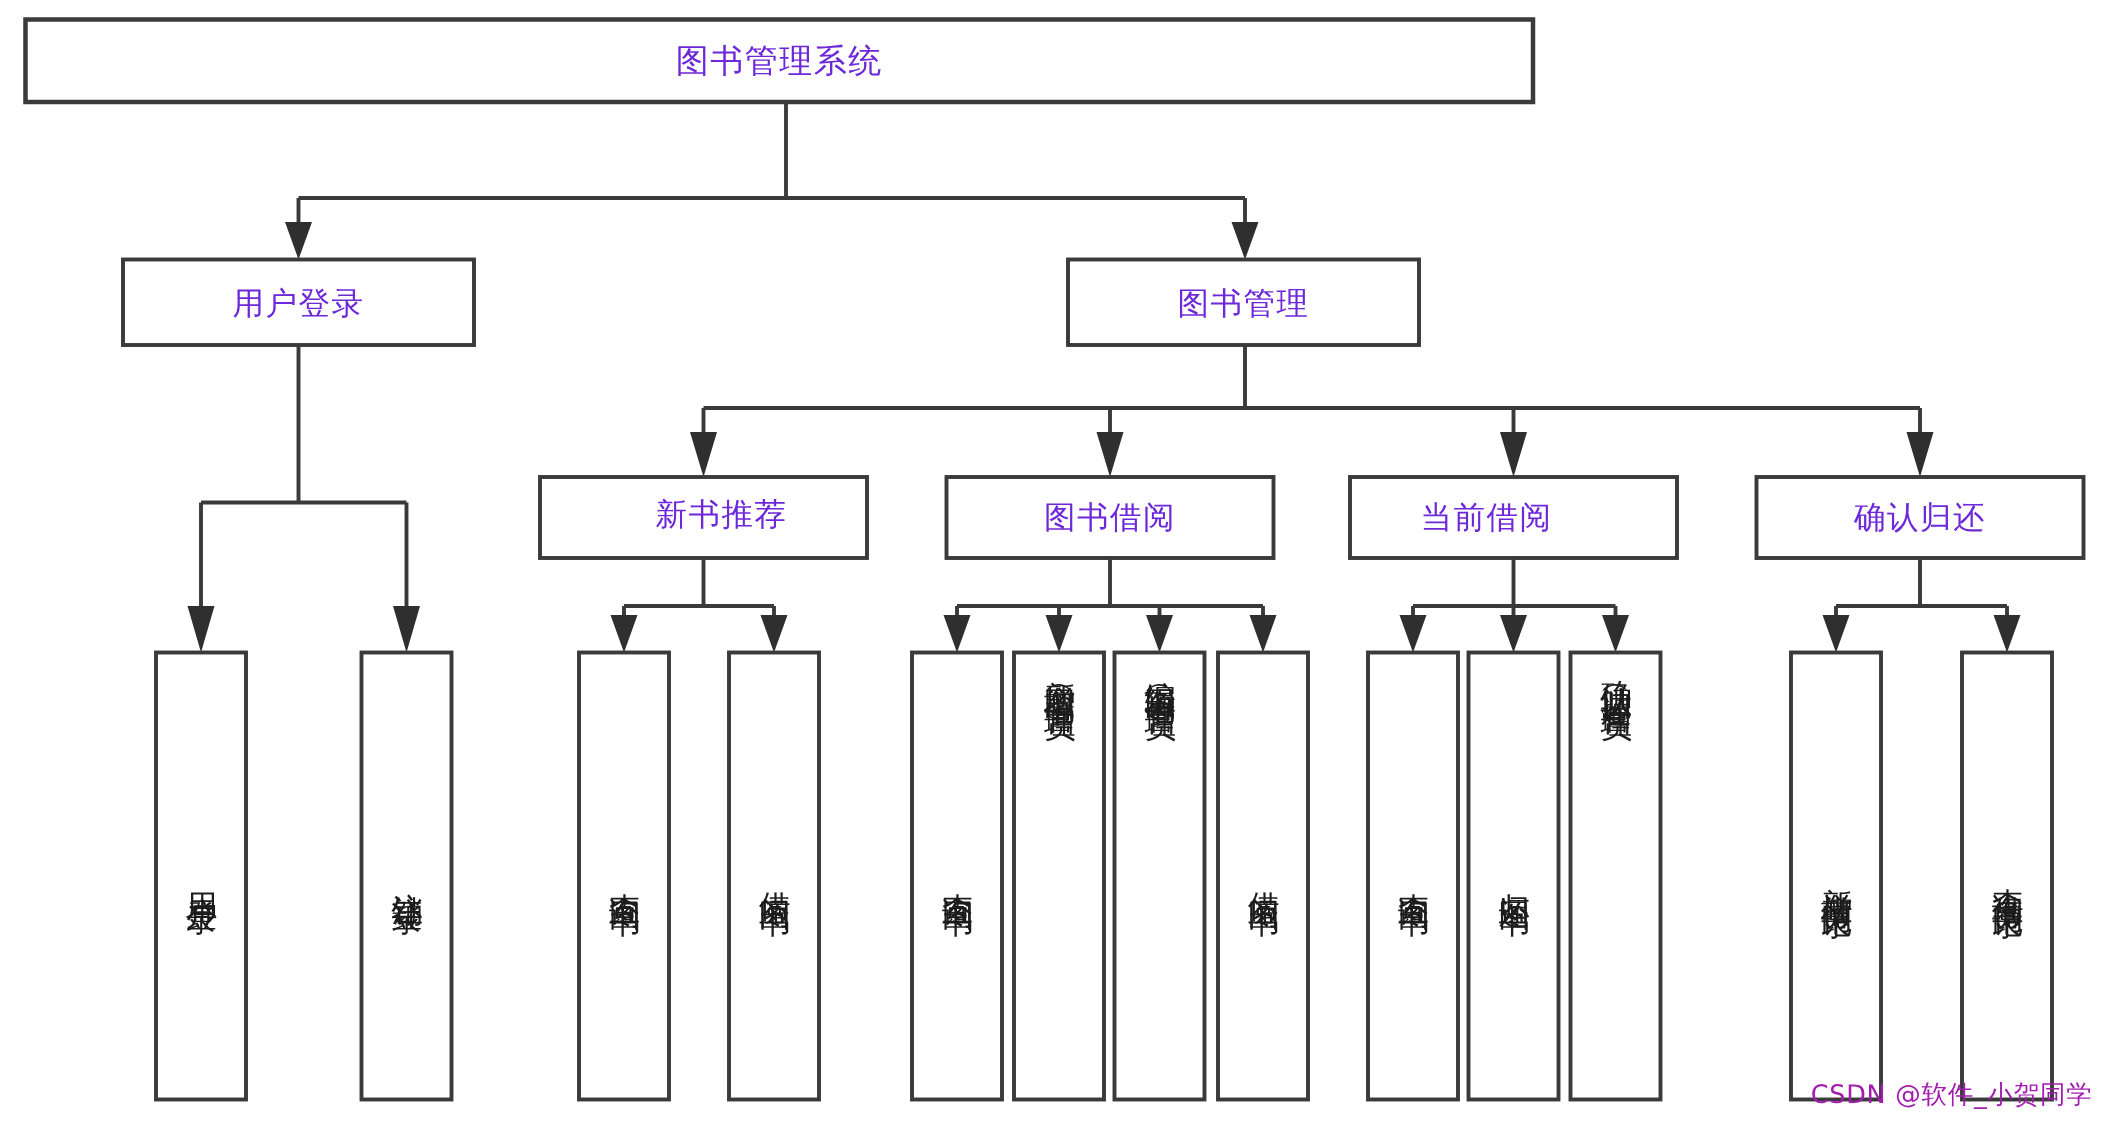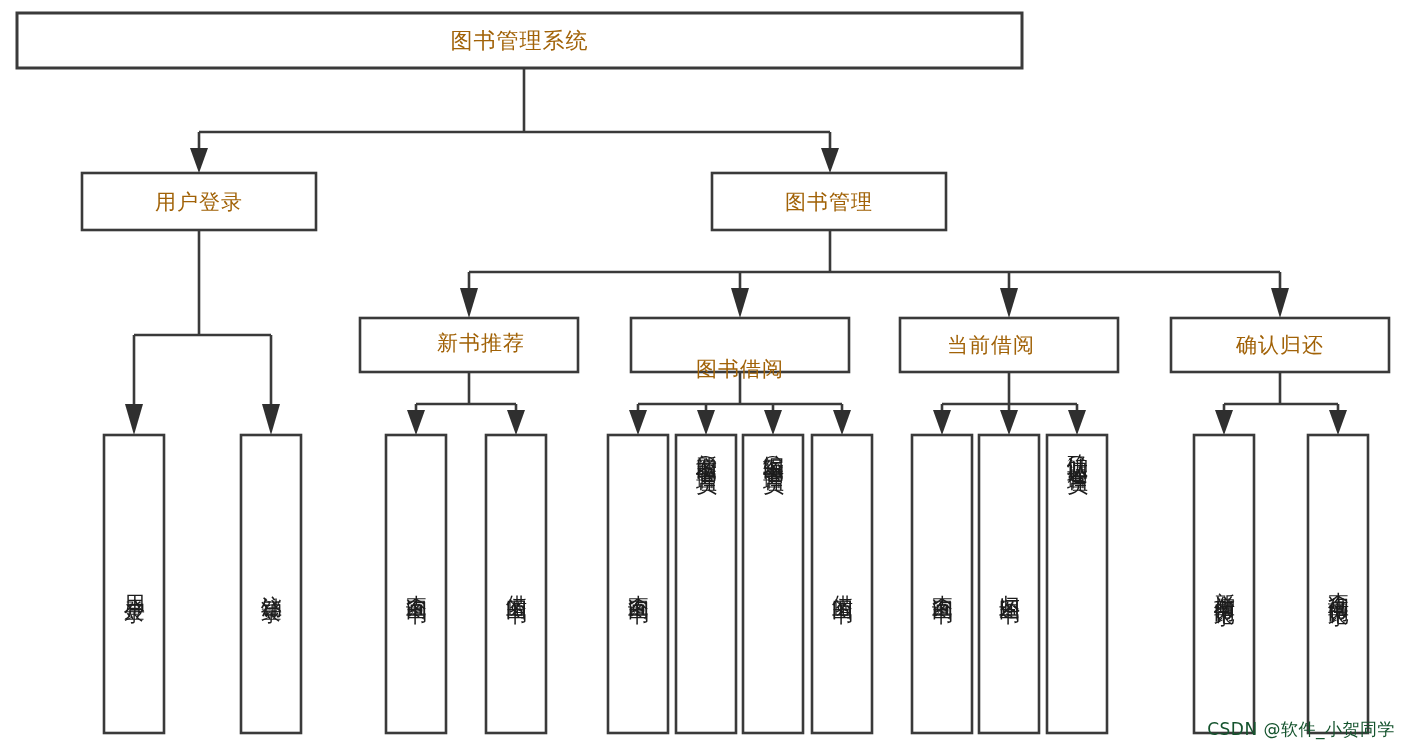--- a/index.html
+++ b/index.html
@@ -65,34 +65,34 @@
   .hlabel-wrap {
     position: absolute;
     display: flex;
     align-items: center;
     justify-content: center;
     pointer-events: none;
   }
   .hlabel-text {
     font-family: "DejaVu Sans", "Liberation Sans", sans-serif;
     font-size: 21px;
-    color: #a16207;
+    color: #6d28d9;
     letter-spacing: 1px;
     white-space: nowrap;
   }
   .hlabel-text.root-title {
     font-size: 22px;
   }
   #watermark {
     position: absolute;
     right: 10px;
     bottom: 6px;
     font-family: "DejaVu Sans", "Liberation Sans", sans-serif;
     font-size: 17px;
-    color: #14532d;
+    color: #a21caf;
     letter-spacing: 0.5px;
     white-space: nowrap;
     pointer-events: none;
   }
 </style>
 </head>
 <body>
 
 <div id="diagram-root">
 
@@ -197,21 +197,21 @@
   </div>
 
   <div class="hlabel-wrap" style="left:712px; top:173px; width:234px; height:57px;border-radius:14px;">
     <span class="hlabel-text">图书管理</span>
   </div>
 
   <div class="hlabel-wrap" style="left:372px; top:318px; width:218px; height:50px;">
     <span class="hlabel-text">新书推荐</span>
   </div>
 
-  <div class="hlabel-wrap" style="left:631px; top:318px; width:218px; height:54px;margin-top:24px;">
+  <div class="hlabel-wrap" style="left:631px; top:318px; width:218px; height:54px;">
     <span class="hlabel-text">图书借阅</span>
   </div>
 
   <div class="hlabel-wrap" style="left:900px; top:318px; width:182px; height:54px;align-items:center;">
     <span class="hlabel-text">当前借阅</span>
   </div>
 
   <div class="hlabel-wrap" style="left:1171px; top:318px; width:218px; height:54px;">
     <span class="hlabel-text">确认归还</span>
   </div>

